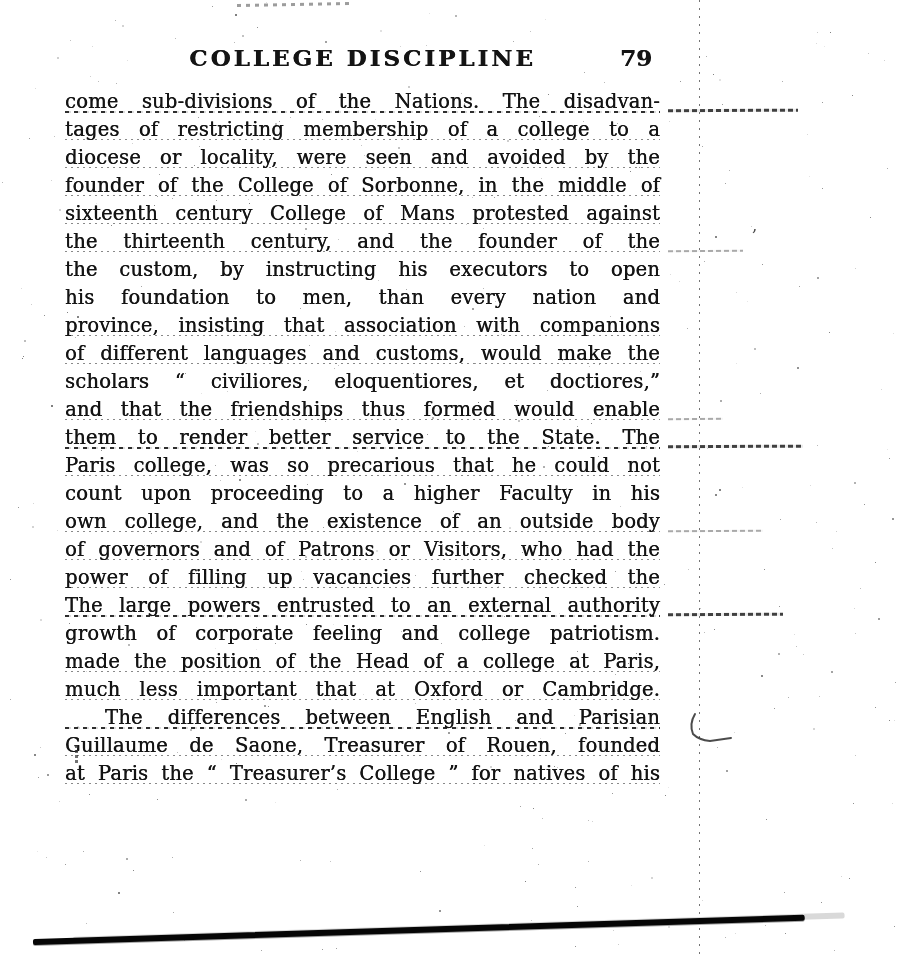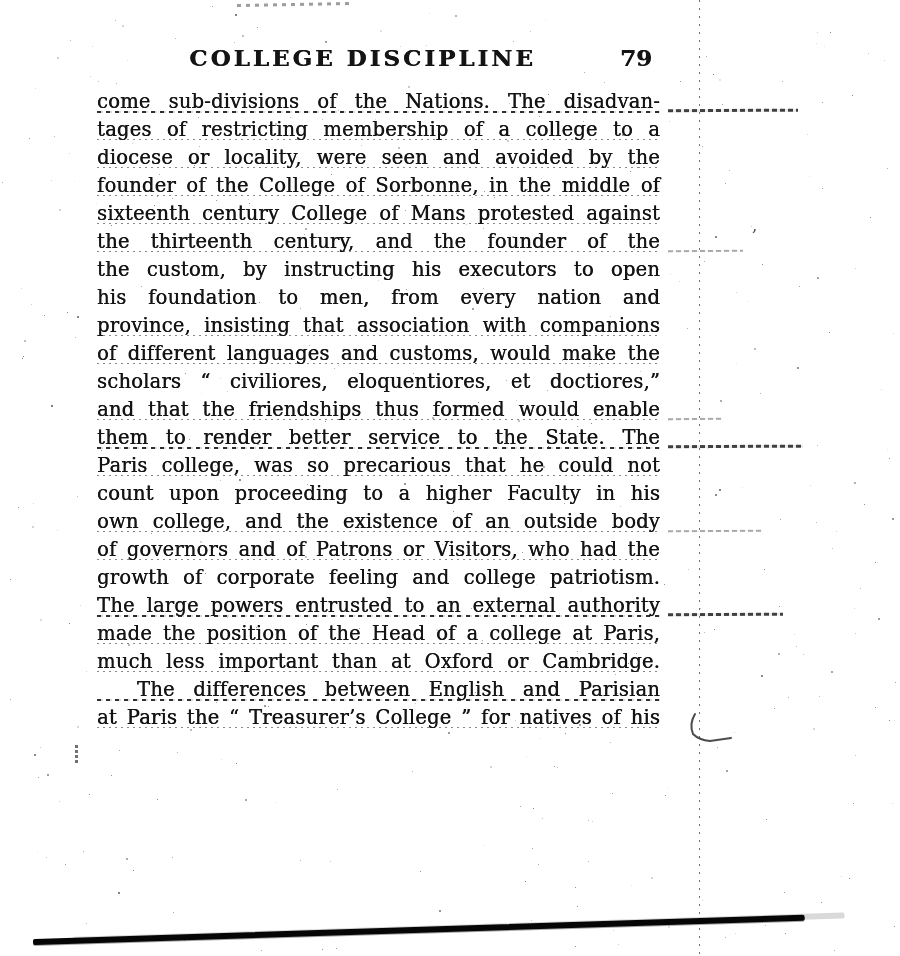--- a/index.html
+++ b/index.html
@@ -20,21 +20,20 @@
     text-shadow:0.4px 0 0 currentColor;
   }
   
   .tblock{position:absolute;left:65px;top:88px;width:595px;}
   .bline{
     position:relative;height:28px;line-height:28px;font-size:19.5px;
     text-align:justify;text-align-last:justify;overflow:visible;
     letter-spacing:0.2px;word-spacing:-0.5px;
     text-shadow:0.35px 0 0 currentColor;
     background-repeat:no-repeat;
-    margin-left:32px;
   }
   .bline em{font-style:italic;}
   .indent{text-indent:40px;}
   
   .u-l{
     background-image:repeating-linear-gradient(90deg,rgba(20,20,20,.5) 0 2px,rgba(20,20,20,0) 2px 6px);
     background-size:100% 1px;background-position:0 calc(100% - 4px);
   }
   .u-h{
     background-image:repeating-linear-gradient(90deg,rgba(10,10,10,.85) 0 4px,rgba(10,10,10,.15) 4px 6px,rgba(10,10,10,0) 6px 9px);
@@ -87,35 +86,37 @@
   </div>
 
   <div class="tblock">
     <div class="bline u-h xh" style="--xw:130px">come sub-divisions of the Nations. The disadvan-</div>
     <div class="bline u-l">tages of restricting membership of a college to a</div>
     <div class="bline u-l">diocese or locality, were seen and avoided by the</div>
     <div class="bline u-l">founder of the College of Sorbonne, in the middle of</div>
     <div class="bline u-l">sixteenth century College of Mans protested against</div>
     <div class="bline u-l xl" style="--xw:75px">the thirteenth century, and the founder of the</div>
     <div class="bline">the custom, by instructing his executors to open</div>
-    <div class="bline">his foundation to men, from every nation and</div>
+    <div class="bline">his foundation to men, than every nation and</div>
     <div class="bline u-l">province, insisting that association with companions</div>
     <div class="bline u-l">of different languages and customs, would make the</div>
     <div class="bline">scholars “ civiliores, eloquentiores, et doctiores,”</div>
     <div class="bline u-l xl" style="--xw:55px">and that the friendships thus formed would enable</div>
     <div class="bline u-h xh" style="--xw:135px">them to render better service to the State. The</div>
     <div class="bline u-l">Paris college, was so precarious that he could not</div>
     <div class="bline">count upon proceeding to a higher Faculty in his</div>
     <div class="bline u-l xl" style="--xw:95px">own college, and the existence of an outside body</div>
     <div class="bline u-l">of governors and of Patrons or Visitors, who had the</div>
+    <div class="bline u-l">power of filling up vacancies further checked the</div>
+    <div class="bline u-h xh" style="--xw:115px">The large powers entrusted to an external authority</div>
     <div class="bline">growth of corporate feeling and college patriotism.</div>
-    <div class="bline u-h xh" style="--xw:115px">The large powers entrusted to an external authority</div>
     <div class="bline u-l">made the position of the Head of a college at Paris,</div>
-    <div class="bline u-l">much less important than at Oxford or Cambridge.</div>
+    <div class="bline u-l">much less important that at Oxford or Cambridge.</div>
     <div class="bline u-h indent">The differences between English and Parisian</div>
+    <div class="bline u-l">Guillaume de Saone, Treasurer of Rouen, founded</div>
     <div class="bline u-l">at Paris the “ Treasurer’s College ” for natives of his</div>
   </div>
 
   <div class="top-smudge"></div>
   <div class="fold-line"></div>
   <span class="stray-comma">,</span>
   <svg class="pencil-check" viewBox="0 0 52 36">
     <path d="M 9 4 Q 3 14 7 24 Q 13 30 24 31 L 45 28" fill="none" stroke="#2b2b2b" stroke-width="2" stroke-linecap="round" opacity="0.85"></path>
   </svg>
   <div class="margin-tick"></div>

